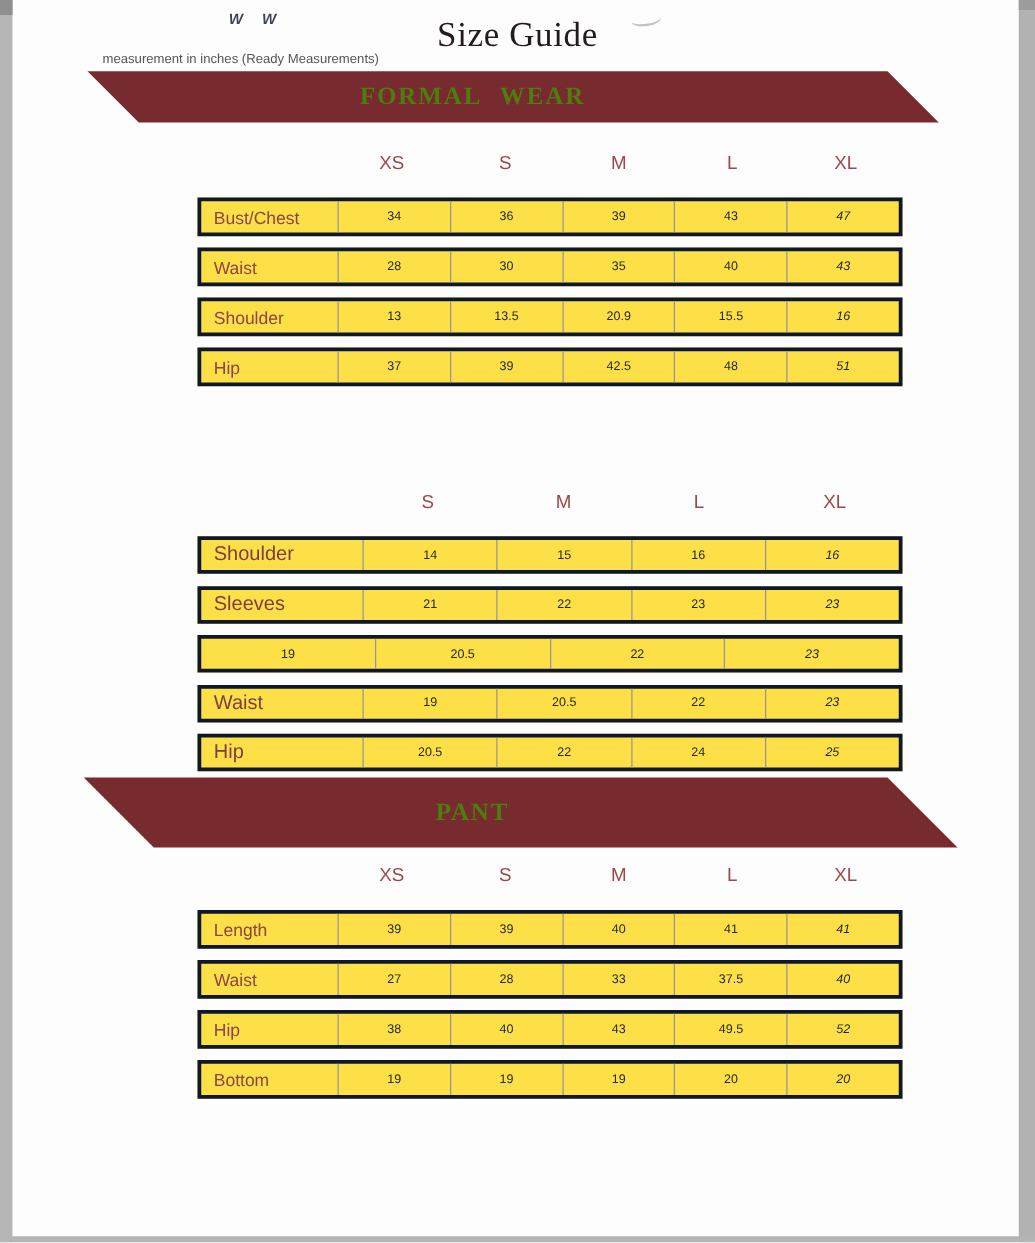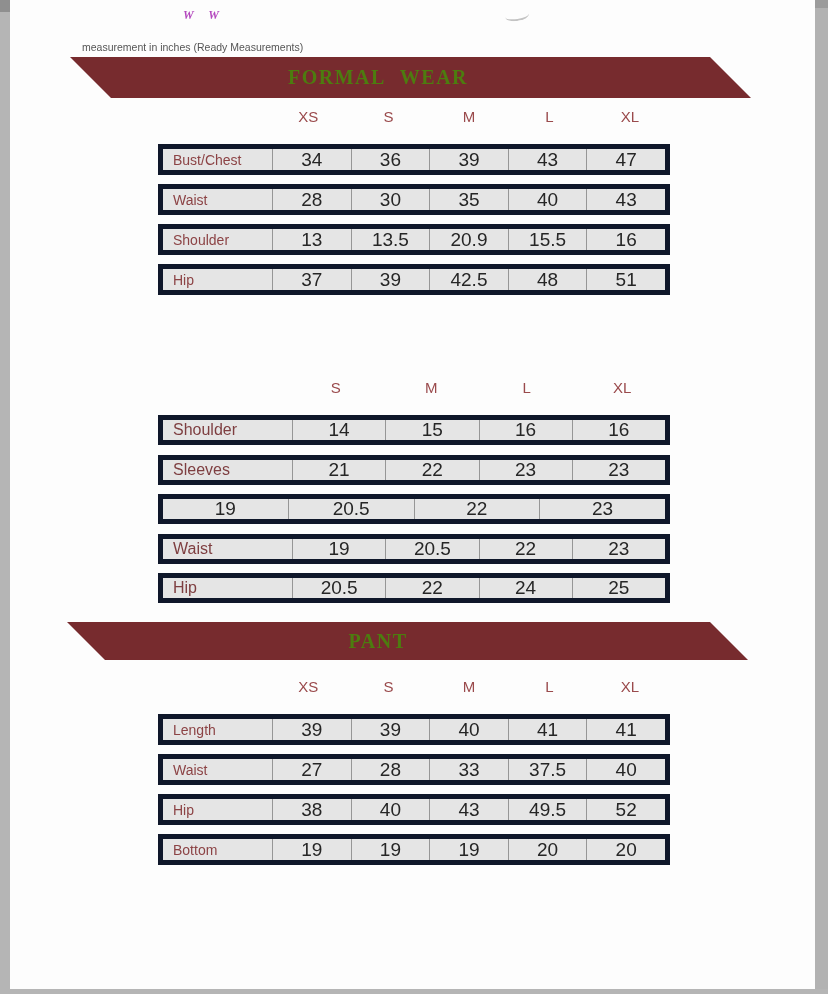--- a/index.html
+++ b/index.html
@@ -12,22 +12,22 @@
   .strip{position:absolute;background:#b5b5b5;}
   .strip-left{left:0;top:0;width:10px;height:994px;}
   .strip-right{left:815px;top:0;width:13px;height:994px;background:#b2b2b2;}
   .strip-bottom{left:0;top:989px;width:828px;height:5px;}
   .corner-tl{position:absolute;left:0;top:0;width:10px;height:12px;background:#8f8f8f;}
   .corner-tr{position:absolute;left:815px;top:0;width:13px;height:8px;background:#9c9c9c;}
 
   
   .logo-mark{
     position:absolute;left:183px;top:8px;width:60px;height:20px;
-    font-family:Liberation Serif, serif;font-weight:bold;font-style:italic;
-    font-size:12px;letter-spacing:6px;color:#a21caf;opacity:.8;
+    font-family:Liberation Sans, sans-serif;font-weight:bold;font-style:italic;
+    font-size:12px;letter-spacing:6px;color:#0f172a;opacity:.8;
   }
   .swoosh{
     position:absolute;left:505px;top:10px;width:24px;height:9px;
     border-bottom:2px solid #c3c3c3;border-radius:50%;transform:rotate(-8deg);
   }
   .page-title{
     position:absolute;left:0;top:13px;width:828px;text-align:center;
     font-family:"Liberation Serif",serif;font-size:28px;font-weight:500;
     color:#241c1c;letter-spacing:.5px;margin:0;
   }
@@ -42,52 +42,53 @@
     transform:skewX(45deg);transform-origin:left top;
   }
   .banner-label{
     position:absolute;left:0;right:72px;top:0;bottom:0;
     display:flex;align-items:center;justify-content:center;
     font-family:"Liberation Serif",serif;font-weight:bold;font-size:20px;
     letter-spacing:1.5px;word-spacing:9px;color:#4d7c0f;
   }
 
   
-  .size-table{position:absolute;left:158px;width:512px;}
+  .size-table{position:absolute;left:158px;width:564px;margin-top:14px;}
   .thead{display:flex;height:20px;margin-bottom:16px;}
   .th-spacer{width:var(--label-w);}
   .th{flex:1;text-align:center;font-size:15px;color:#9a4a4c;}
   .trow{
     display:flex;box-sizing:border-box;height:var(--row-h,31px);
-    border:5px solid #0f172a;margin-bottom:var(--row-gap,9px);background:#e5e5e5;
+    border:3px solid #0f172a;margin-bottom:var(--row-gap,9px);background:#fde047;
   }
   .tcell{
     display:flex;align-items:center;justify-content:center;
     border-right:1px solid #969696;box-sizing:border-box;
   }
-  .tcell:last-child{border-right:none;}
+  .tcell:last-child{border-right:none;font-style:italic;}
   .tcell.label{
     width:var(--label-w);justify-content:flex-start;padding-left:10px;
     color:var(--label-color,#8c4345);font-size:var(--label-fs,14px);
   }
-  .tcell.val{flex:1;color:#262626;font-size:19px;}
+  .tcell.val{flex:1;color:#262626;font-size:10px;}
 </style>
 </head>
 <body>
 
 <div class="screen">
 
   <div class="strip strip-left"></div>
   <div class="strip strip-right"></div>
   <div class="strip strip-bottom"></div>
   <div class="corner-tl"></div>
   <div class="corner-tr"></div>
 
   <div class="logo-mark">W W</div>
   <div class="swoosh"></div>
+  <h1 class="page-title">Size Guide</h1>
   <div class="measure-note">measurement in inches (Ready Measurements)</div>
 
   <div class="banner" style="top:57px;height:41px;">
     <div class="banner-shape" style="left:70px;width:640px;"></div>
     <div class="banner-label">FORMAL WEAR</div>
   </div>
   <div class="size-table" style="top:108px;--label-w:110px;--row-h:31px;--row-gap:9px;">
       <div class="thead">
         <div class="th-spacer"></div>
         <div class="th">XS</div>
@@ -167,21 +168,21 @@
       </div>
       <div class="trow">
         <div class="tcell label">Hip</div>
         <div class="tcell val">20.5</div>
         <div class="tcell val">22</div>
         <div class="tcell val">24</div>
         <div class="tcell val">25</div>
       </div>
     </div>
 
-  <div class="banner" style="top:622px;height:38px;">
+  <div class="banner" style="top:622px;height:56px;">
     <div class="banner-shape" style="left:67px;width:643px;"></div>
     <div class="banner-label">PANT</div>
   </div>
   <div class="size-table" style="top:678px;--label-w:110px;--row-h:31px;--row-gap:9px;">
       <div class="thead">
         <div class="th-spacer"></div>
         <div class="th">XS</div>
         <div class="th">S</div>
         <div class="th">M</div>
         <div class="th">L</div>

